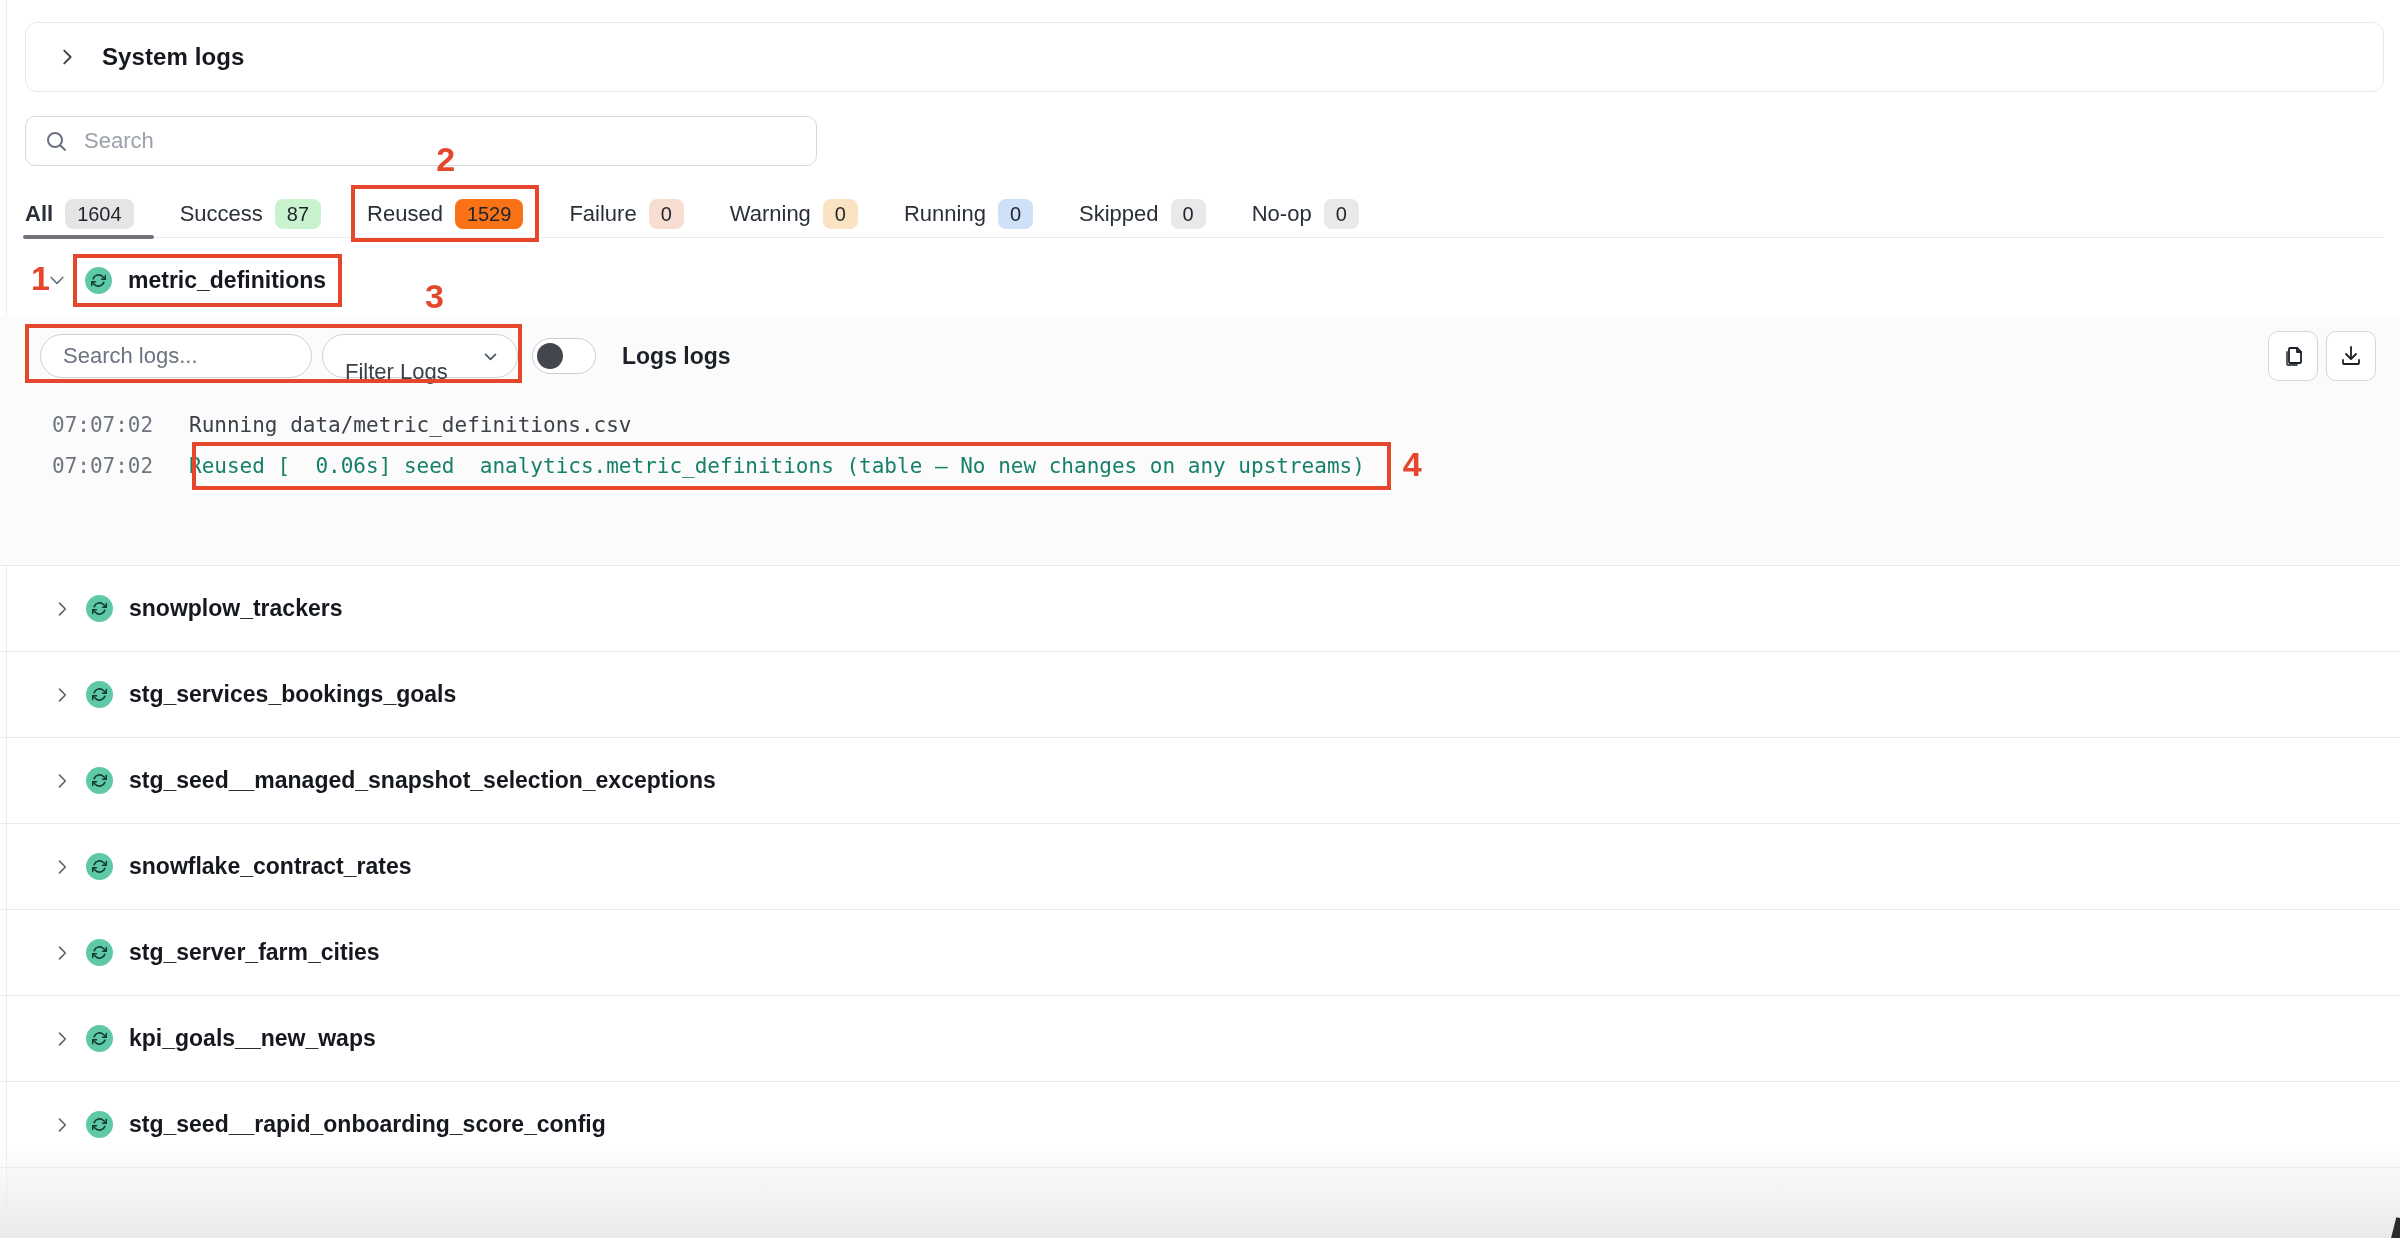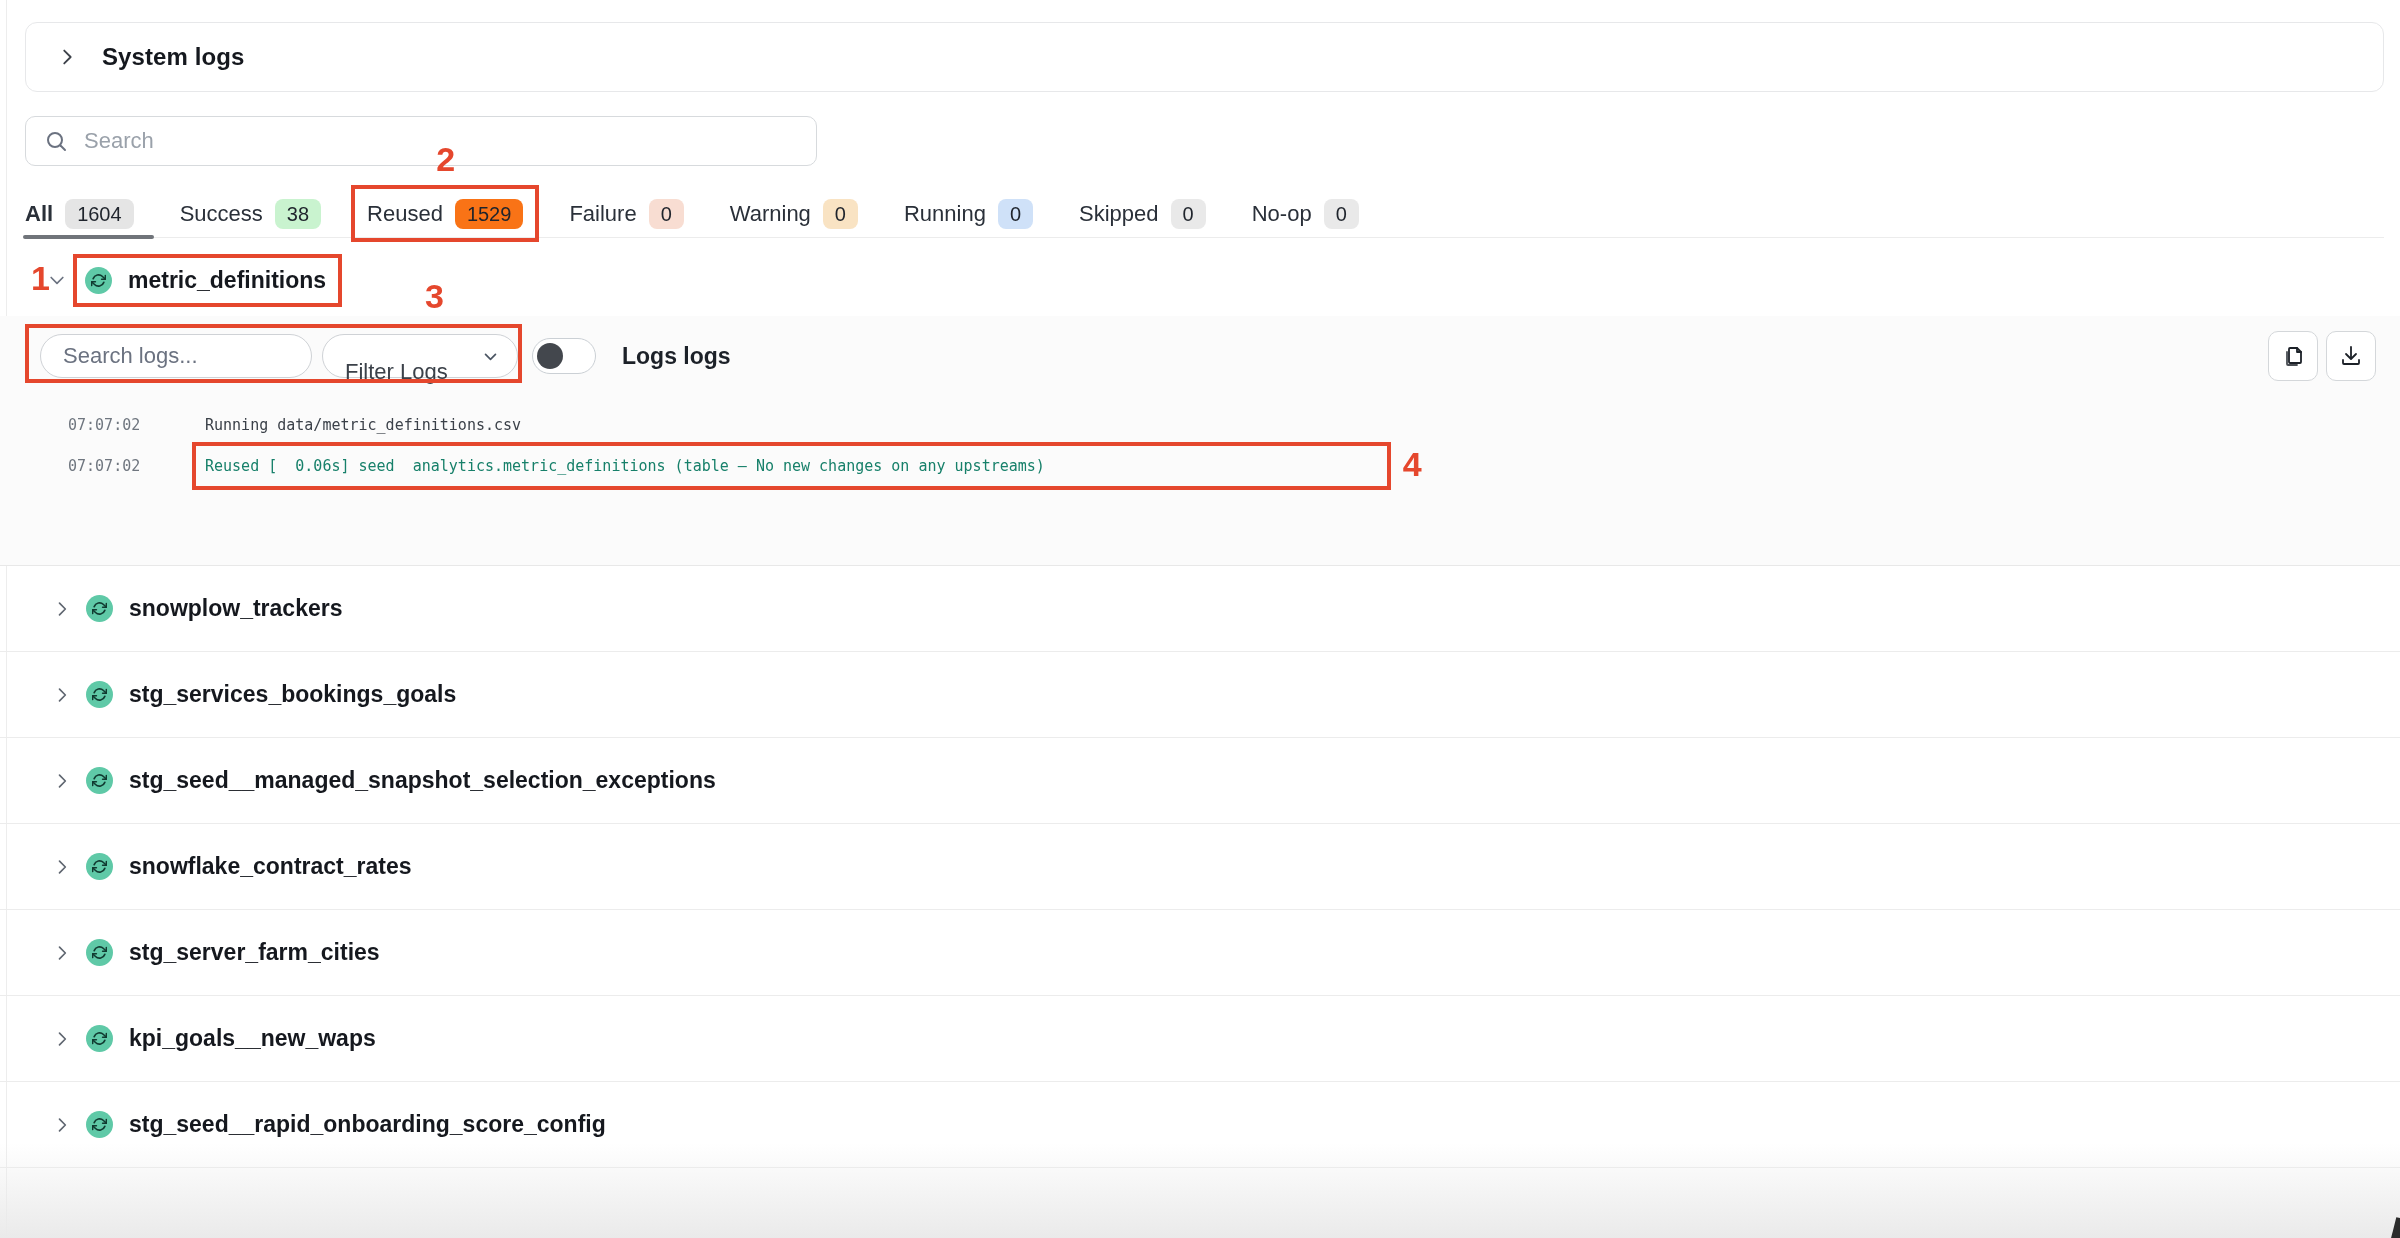--- a/index.html
+++ b/index.html
@@ -59,21 +59,21 @@
   .filter-select span{font-size:22px;color:#3b4149;margin-top:31px;}
   .toggle{margin-left:14px;width:64px;height:36px;border:1.5px solid #cbd0d5;border-radius:18px;background:#fff;
     box-sizing:border-box;position:relative;cursor:pointer;flex:none;}
   .toggle .knob{position:absolute;left:4px;top:3.5px;width:26px;height:26px;border-radius:50%;background:#43474d;}
   .debug-label{margin-left:26px;font-size:23px;font-weight:600;color:#1c2128;}
   .tb-spacer{flex:1;}
   .icon-btn{width:50px;height:50px;border:1px solid #d4d7da;border-radius:10px;background:#fff;display:flex;
     align-items:center;justify-content:center;cursor:pointer;padding:0;}
   .icon-btn + .icon-btn{margin-left:8px;}
 
-  .log-lines{position:absolute;left:68px;top:88px;font-family:"DejaVu Sans Mono",monospace;font-size:15px;}
+  .log-lines{position:absolute;left:52px;top:88px;font-family:"DejaVu Sans Mono",monospace;font-size:21px;}
   .log-line{display:flex;height:41px;align-items:center;}
   .log-time{color:var(--muted);width:137px;flex:none;}
   .log-msg{white-space:pre;color:#3b4149;}
   .log-msg.reused{color:#17806a;}
 
   
   .rows{position:absolute;left:0;top:566px;width:2400px;}
   .list-row{height:85px;display:flex;align-items:center;border-bottom:1px solid var(--sep);cursor:pointer;background:transparent;}
   .list-row .chev{margin-left:52px;display:flex;align-items:center;}
   .list-row .row-icon{margin-left:14px;}
@@ -113,21 +113,21 @@
   </div>
 
   <div class="tab-bar">
 
   <div class="tab active">
         <span class="tab-label">All</span>
         <span class="tab-badge" style="background: #e5e5e5;">1604</span>
       </div>
       <div class="tab">
         <span class="tab-label">Success</span>
-        <span class="tab-badge" style="background: rgb(201, 243, 207);">38</span>
+        <span class="tab-badge" style="background: rgb(201, 243, 207);">87</span>
       </div>
       <div class="tab tab-boxed">
         <span class="tab-label">Reused</span>
         <span class="tab-badge" style="background: #f97316;">1529</span>
       </div>
       <div class="tab">
         <span class="tab-label">Failure</span>
         <span class="tab-badge" style="background: rgb(248, 221, 210);">0</span>
       </div>
       <div class="tab">

